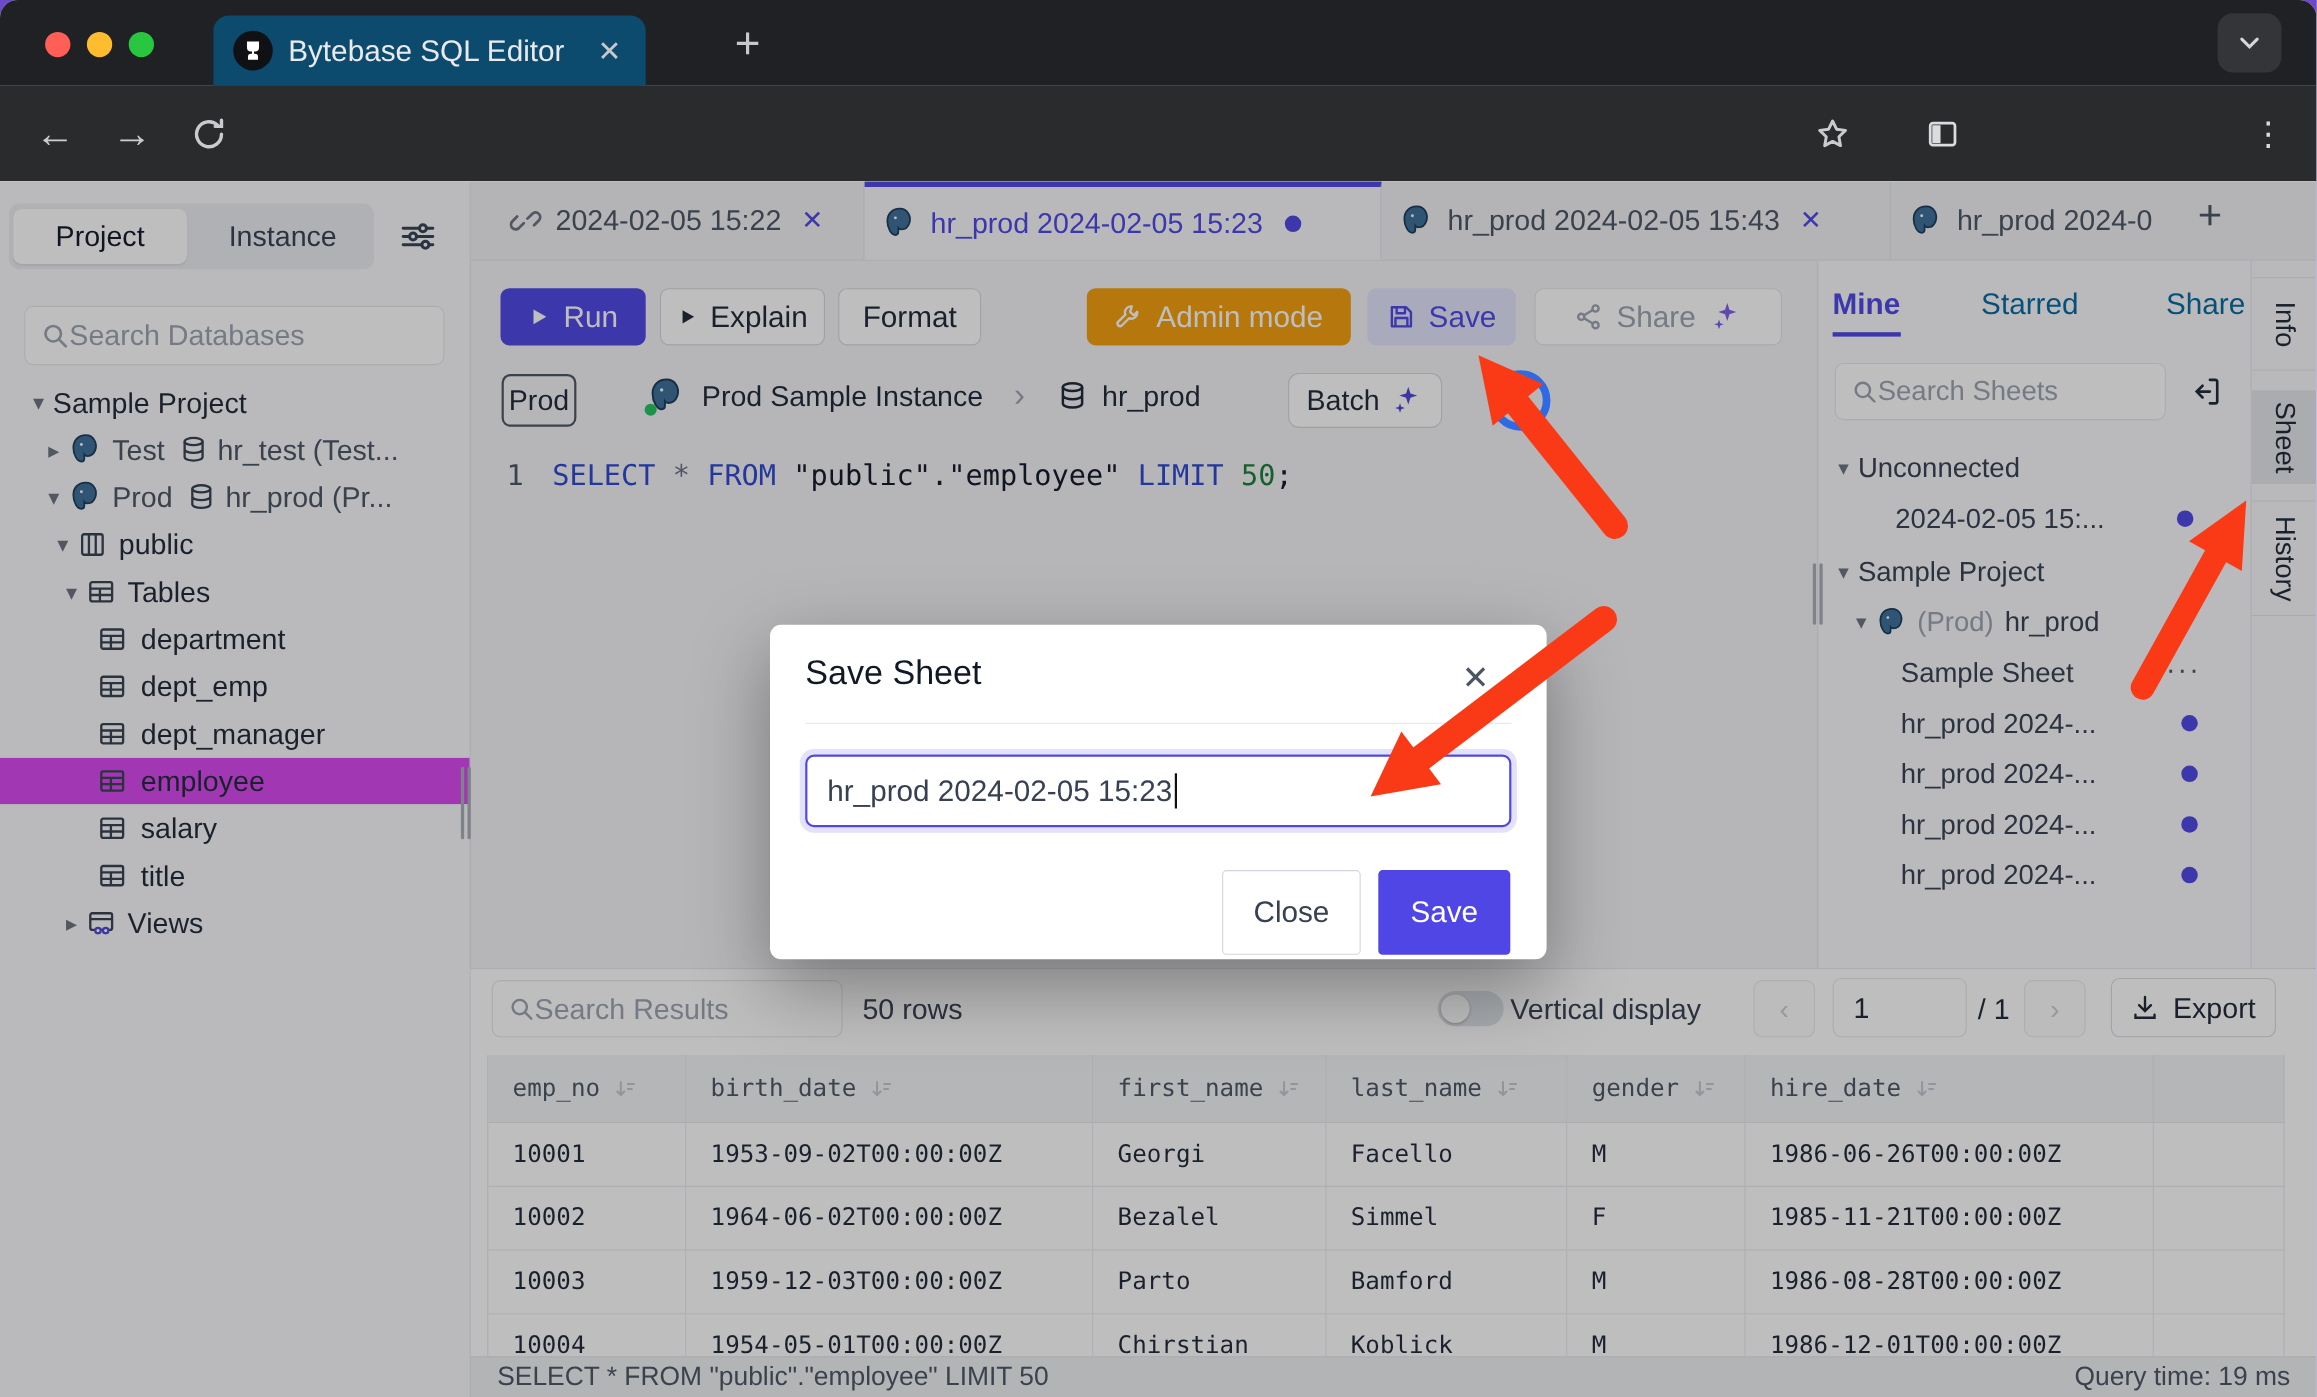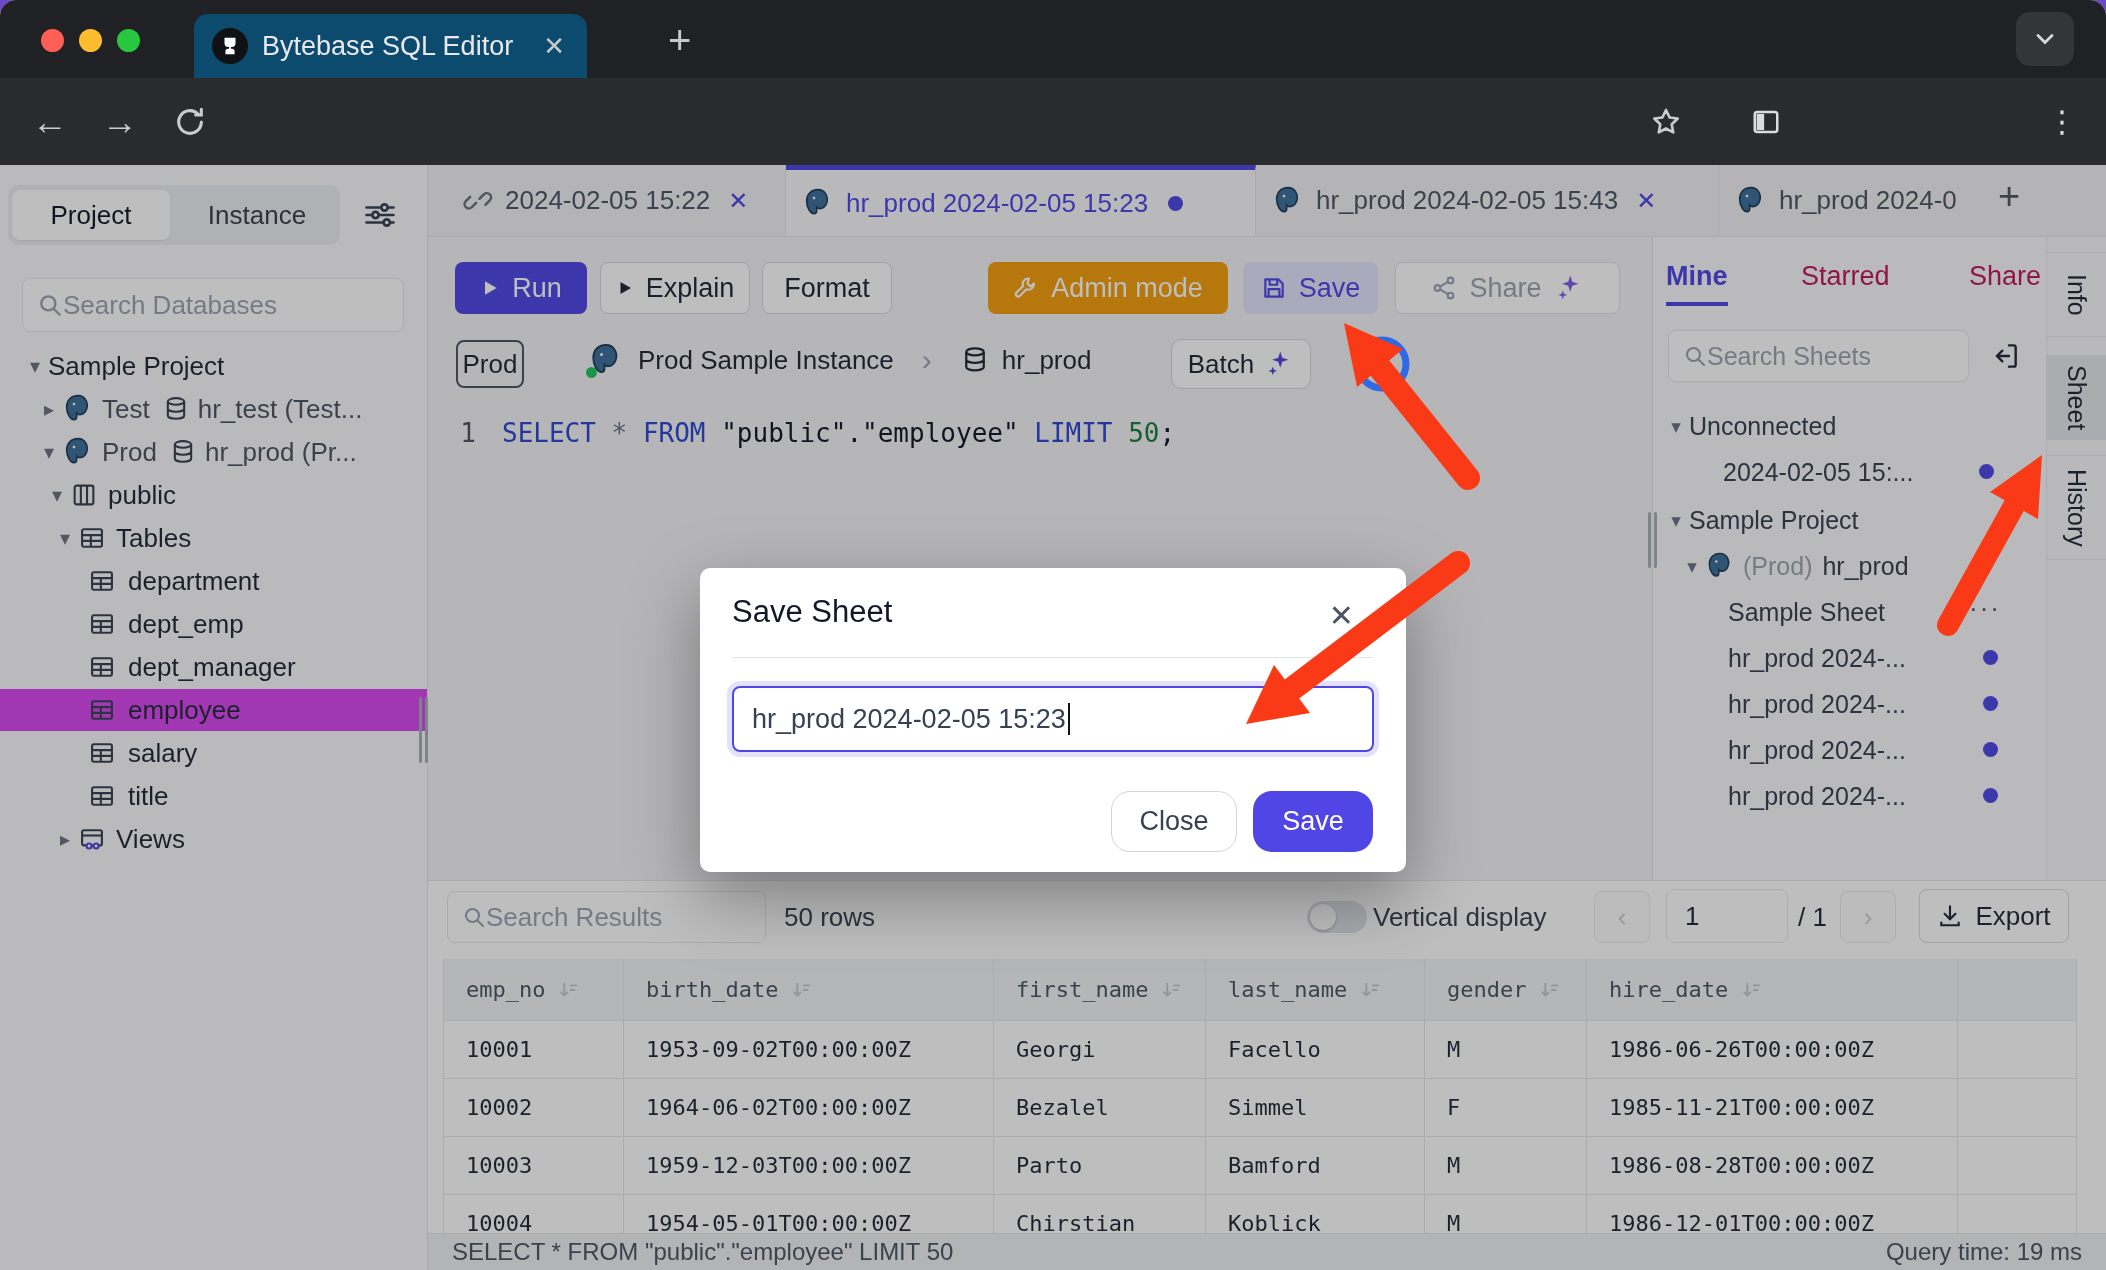--- a/index.html
+++ b/index.html
@@ -51,21 +51,21 @@
   .btn.white { background:#fff; border:1px solid #d4d7dc; color:#1f2937; }
 
   .crumb { position:absolute; top:169px; height:52px; display:flex; align-items:center; font-size:26px; color:#1f2937; }
 
   .sqlline { position:absolute; left:428px; top:246px; height:44px; display:flex; align-items:center; font-family:"DejaVu Sans Mono", monospace; font-size:26px; }
   .sqlline .ln { width:74px; text-align:right; color:#4b5563; padding-right:26px; }
   .kw { color:#2b46cf; } .op { color:#6b7280; } .idn { color:#111827; } .num { color:#1a7f37; } .pn { color:#111827; }
 
   
   .sheetpanel { position:absolute; left:1652px; top:72px; width:394px; height:643px; background:#fafafb; border-left:1px solid #e5e7eb; }
-  .sp-tab { position:absolute; top:24px; font-size:27px; color:#be185d; }
+  .sp-tab { position:absolute; top:24px; font-size:27px; color:#0369a1; }
   .sp-row { position:absolute; height:46px; display:flex; align-items:center; font-size:25px; color:#374151; white-space:nowrap; }
   .sp-row .caret { color:#6b7280; font-size:19px; width:26px; text-align:center; flex:none; }
   .bdot { position:absolute; width:15px; height:15px; border-radius:50%; background:#4f46e5; }
 
   .sidestrip { position:absolute; left:2046px; top:72px; width:60px; height:643px; background:#f8f9fa; border-left:1px solid #e5e7eb; }
   .vtab { position:absolute; left:0; width:59px; writing-mode:vertical-rl; display:flex; align-items:center; justify-content:center; font-size:25px; color:#1f2937; border-bottom:1px solid #e5e7eb; border-top:1px solid #e5e7eb; }
   .vtab.active { background:#e5e7ea; }
 
   
   .results { position:absolute; left:428px; top:715px; width:1678px; height:353px; background:#fff; border-top:1px solid #e5e7eb; }
@@ -82,21 +82,21 @@
   .statusbar { position:absolute; left:428px; top:1068px; width:1678px; height:37px; background:#f0f1f3; border-top:1px solid #e5e7eb; display:flex; align-items:center; justify-content:space-between; padding:0 24px; font-size:24px; color:#4b5563; }
 
   
   .dim { position:absolute; left:0; top:165px; width:2106px; height:1105px; background:rgba(15,16,20,0.27); z-index:10; }
   .modal { position:absolute; left:700px; top:568px; width:706px; height:304px; background:#fff; border-radius:10px; box-shadow:0 24px 70px rgba(0,0,0,.35); z-index:20; }
   .modal .mtitle { position:absolute; left:32px; top:26px; font-size:31px; color:#111827; font-weight:500; }
   .modal .mx { position:absolute; right:52px; top:30px; font-size:30px; color:#4b5563; }
   .modal .mdiv { position:absolute; left:32px; top:89px; width:642px; border-top:1px solid #e5e7eb; }
   .minput { position:absolute; left:32px; top:118px; width:642px; height:66px; border:2px solid #4f46e5; border-radius:8px; box-shadow:0 0 0 5px rgba(79,70,229,.16); display:flex; align-items:center; padding-left:18px; font-size:27px; color:#374151; }
   .minput .cursor { display:inline-block; width:2px; height:32px; background:#111; margin-left:2px; }
-  .mbtn { position:absolute; top:223px; height:61px; border-radius:19px; display:flex; align-items:center; justify-content:center; font-size:27px; }
+  .mbtn { position:absolute; top:223px; height:77px; border-radius:4px; display:flex; align-items:center; justify-content:center; font-size:27px; }
   .annot { position:absolute; left:0; top:0; width:2106px; height:1270px; z-index:30; pointer-events:none; }
   svg.ic { flex:none; }
 </style>
 </head>
 <body>
 
 <div class="window">
 
   <div class="titlebar">
     <span class="tl" style="left:41px;background:#ff5f57"></span>

